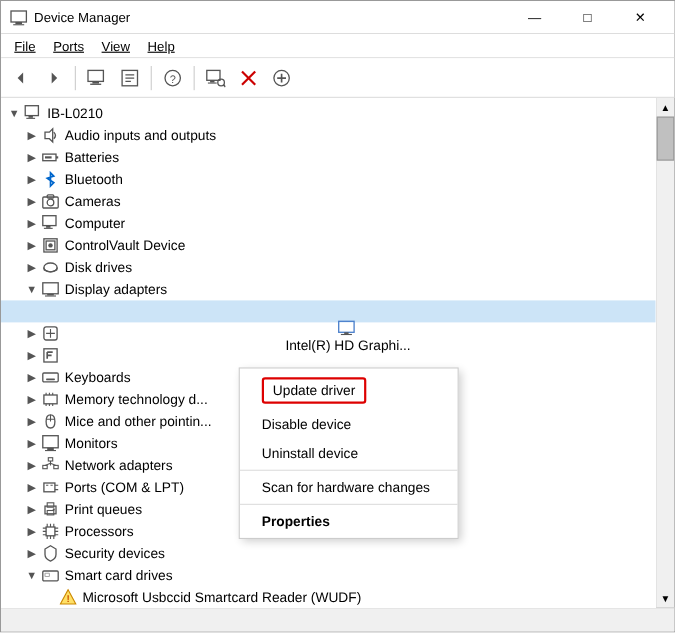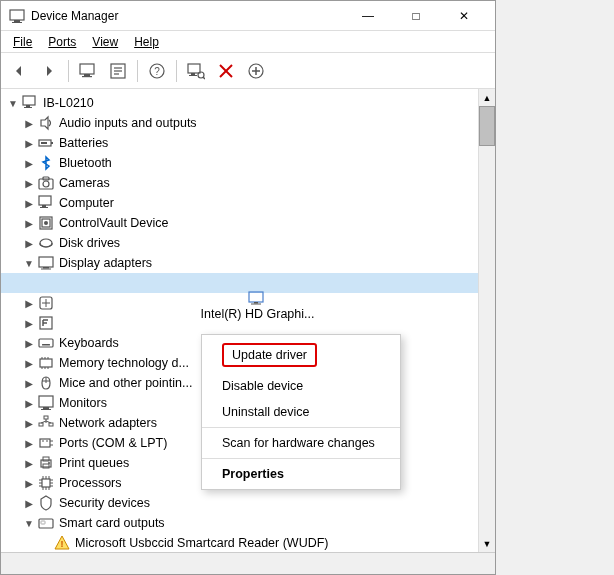--- a/index.html
+++ b/index.html
@@ -5,21 +5,21 @@
     * { margin: 0; padding: 0; box-sizing: border-box; }
     body {
       font-family: 'Segoe UI', Arial, sans-serif;
       font-size: 13px;
       background: #f0f0f0;
       width: 614px;
       height: 575px;
       overflow: hidden;
     }
     .window {
-      width: 496px;
+      width: 614px;
       height: 575px;
       background: #fff;
       border: 1px solid #999;
       display: flex;
       flex-direction: column;
     }
     .title-bar {
       background: #fff;
       height: 30px;
       display: flex;
@@ -567,21 +567,21 @@
       </div>
 
       <div class="tree-item indent-2">
         <div class="expander">▼</div>
         <div class="item-icon">
           <svg width="16" height="16" viewBox="0 0 16 16">
             <rect x="1" y="4" width="14" height="9" rx="1" fill="none" stroke="#555" stroke-width="1.2"></rect>
             <rect x="3" y="6" width="4" height="3" rx="0.5" fill="none" stroke="#aaa" stroke-width="1"></rect>
           </svg>
         </div>
-        <span class="item-label">Smart card outputs</span>
+        <span class="item-label">Smart card drives</span>
       </div>
 
       <div class="tree-item indent-3">
         <div class="expander" style="visibility:hidden">▶</div>
         <div class="item-icon">
           <svg width="16" height="16" viewBox="0 0 16 16">
             <polygon points="8,1 15,14 1,14" fill="#ffe066" stroke="#cc8800" stroke-width="1"></polygon>
             <text x="8" y="12" text-anchor="middle" font-size="9" fill="#cc5500" font-weight="bold">!</text>
           </svg>
         </div>
@@ -591,21 +591,21 @@
     </div>
 
     <div class="scrollbar-v">
       <div class="sb-btn">▲</div>
       <div class="sb-track">
         <div class="sb-thumb"></div>
       </div>
       <div class="sb-btn">▼</div>
     </div>
 
-    <div class="context-menu" style="left: 200px; top: 245px;">
+    <div class="context-menu" style="left: 216px; top: 245px;">
       <div class="cm-item">
         <span class="update-driver-btn">Update driver</span>
       </div>
       <div class="cm-item">Disable device</div>
       <div class="cm-item">Uninstall device</div>
       <div class="cm-separator"></div>
       <div class="cm-item">Scan for hardware changes</div>
       <div class="cm-separator"></div>
       <div class="cm-item bold">Properties</div>
     </div>

